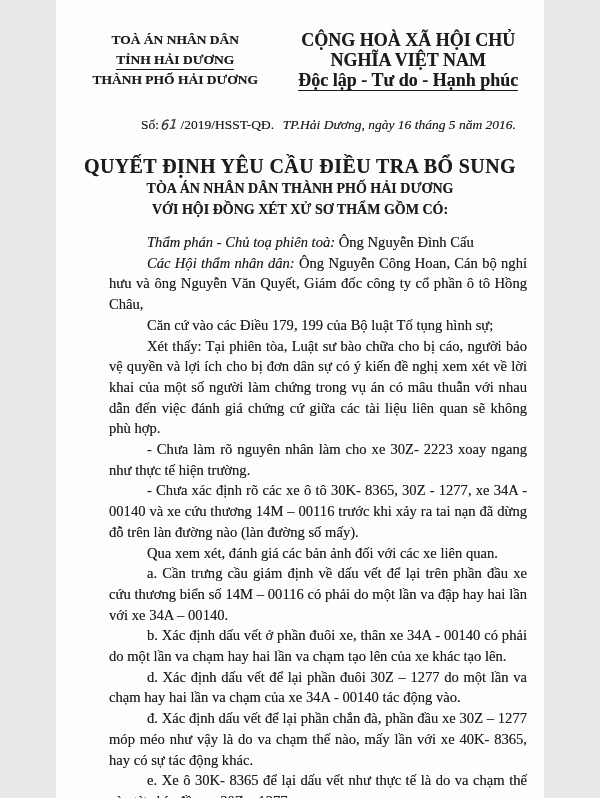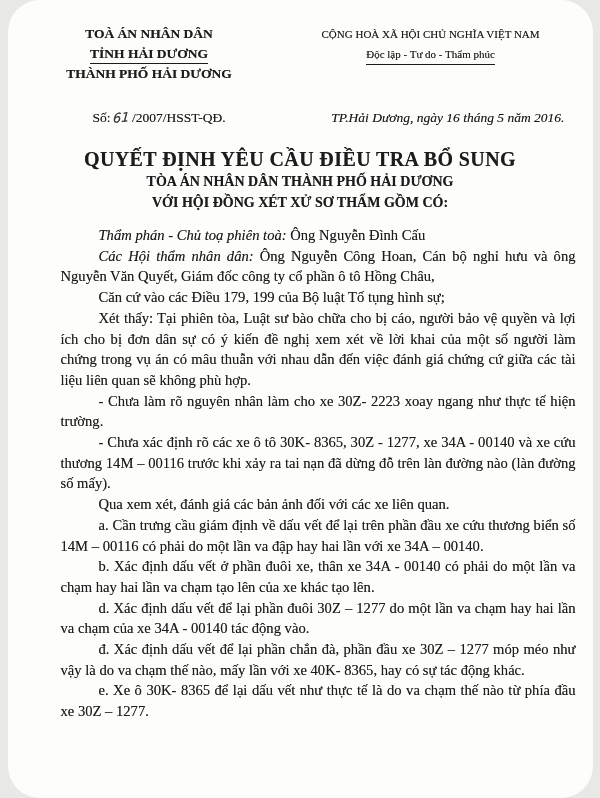--- a/index.html
+++ b/index.html
@@ -2,51 +2,50 @@
 <html><head>
 <meta charset="utf-8">
 <style>
   html, body {
     margin: 0;
     padding: 0;
     background: #e8e8e6;
   }
   .page {
     position: relative;
-    width: 585px;
+    width: 488px;
     height: 798px;
     margin: 0 auto;
     background: #fdfdfb;
     color: #1c1c1c;
     font-family: "Liberation Serif", serif;
     overflow: hidden;
     box-sizing: border-box;
-    padding-top: 24px;
+    padding-top: 30px;
     text-shadow: 0 0 0.45px rgba(30,30,30,0.55);
-    border-radius: 32px;
   }
   
   .hdr {
     display: flex;
     align-items: flex-start;
   }
   .hdr-left {
     flex: 0 0 46%;
     text-align: center;
     font-weight: bold;
     font-size: 13.5px;
     line-height: 20px;
     padding-left: 14px;
     box-sizing: border-box;
   }
   .hdr-right {
     flex: 1;
     text-align: center;
-    font-weight: normal;
-    font-size: 11px;
+    font-weight: bold;
+    font-size: 18px;
     line-height: 20px;
     padding-right: 8px;
     box-sizing: border-box;
   }
   .u {
     display: inline-block;
     border-bottom: 1.4px solid #1c1c1c;
     padding-bottom: 1px;
     line-height: 17px;
   }
@@ -110,26 +109,26 @@
 <div class="page">
 
   <div class="hdr">
     <div class="hdr-left">
       <div>TOÀ ÁN NHÂN DÂN</div>
       <div><span class="u">TỈNH HẢI DƯƠNG</span></div>
       <div>THÀNH PHỐ HẢI DƯƠNG</div>
     </div>
     <div class="hdr-right">
       <div>CỘNG HOÀ XÃ HỘI CHỦ NGHĨA VIỆT NAM</div>
-      <div><span class="u">Độc lập - Tư do - Thẩm phúc</span></div>
+      <div><span class="u">Độc lập - Tư do - Hạnh phúc</span></div>
     </div>
   </div>
 
   <div class="meta-row">
-    <div class="doc-number"><span>Số:</span><span class="handwritten">61</span><span>/2007/HSST-QĐ.</span></div>
+    <div class="doc-number"><span>Số:</span><span class="handwritten">61</span><span>/2019/HSST-QĐ.</span></div>
     <div class="doc-date">TP.Hải Dương, ngày 16 tháng 5 năm 2016.</div>
   </div>
 
   <div class="title">QUYẾT ĐỊNH YÊU CẦU ĐIỀU TRA BỔ SUNG</div>
   <div class="subtitle">
     <div>TÒA ÁN NHÂN DÂN THÀNH PHỐ HẢI DƯƠNG</div>
     <div>VỚI HỘI ĐỒNG XÉT XỬ SƠ THẨM GỒM CÓ:</div>
   </div>
 
   <div class="doc-body">

